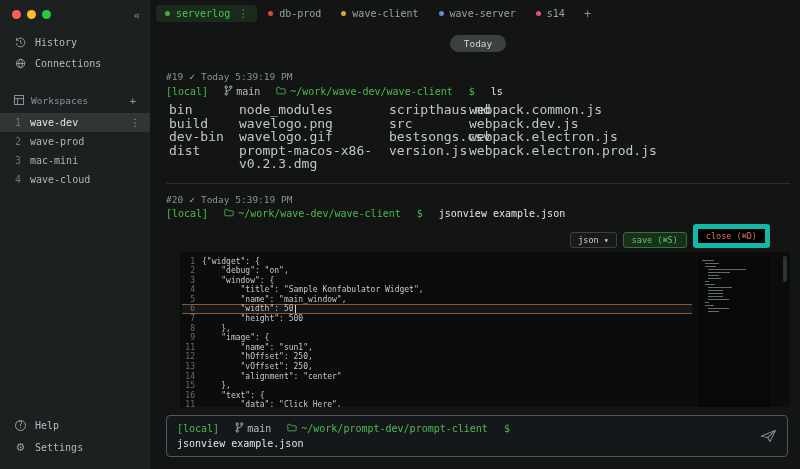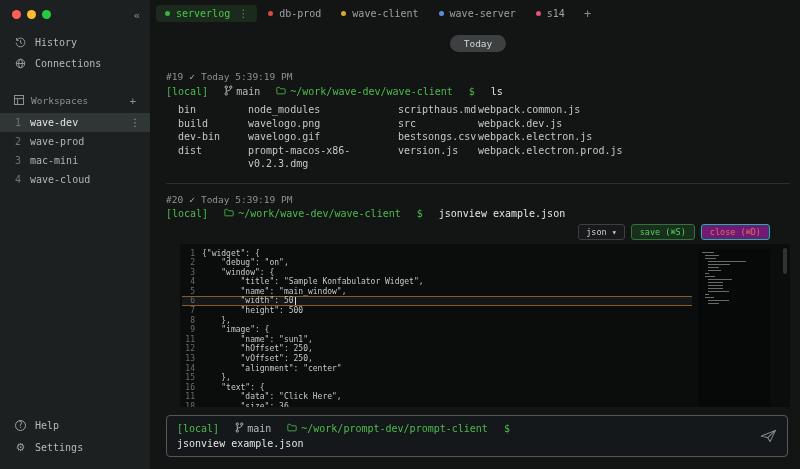--- a/index.html
+++ b/index.html
@@ -42,32 +42,32 @@
 
   .block-header{display:flex;gap:6px;align-items:center;color:#8b9196;font-size:9.5px;margin:4px 0 3px}
   .check{color:#9fb5a0}
   .prompt-line{display:flex;align-items:center;gap:16px;font-size:10px;margin:2px 0 5px;white-space:nowrap}
   .p-host{color:#4dbb4d}
   .p-branch{display:flex;align-items:center;gap:3px;color:#b9bdbe}
   .p-cwd{display:flex;align-items:center;gap:4px;color:#4dbb4d}
   .p-dollar{color:#4dbb4d}
   .p-cmd{color:#e4e6e7}
 
-  .ls-grid{display:flex;font-size:10px;line-height:13.5px;color:#c3c7c8;margin:2px 12px 8px}
+  .ls-grid{display:flex;font-size:13px;line-height:13.5px;color:#c3c7c8;margin:2px 3px 8px}
   .ls-col-0{width:70px}.ls-col-1{width:82px}.ls-col-2{width:150px}.ls-col-3{width:80px}.ls-col-4{width:130px}
 
   .divider{border-top:1px solid #2b2e2d;margin:4px 0 6px}
 
   .editor-outer{margin-left:14px}
   .editor-controls{display:flex;justify-content:flex-end;align-items:flex-end;gap:6px;margin:0 20px 4px 0}
   .mode-select{display:flex;align-items:center;gap:5px;background:#17191a;border:1px solid #3c4042;
                border-radius:3px;color:#ced1d2;font-size:8.5px;padding:2px 7px}
   .ebtn{font-family:inherit;font-size:8.5px;padding:2px 8px;border-radius:3px}
   .ebtn.save{color:#5ace60;background:#18301b;border:1px solid #357239}
-  .ebtn.close{color:#e0705d;background:#701a75;border:1px solid #14b8a6}
+  .ebtn.close{color:#e0705d;background:#000000;border:5px solid #14b8a6}
 
   .editor{display:flex;background:#0b0d0c;min-height:184px;padding:5px 0 4px 2px;position:relative;border-radius:2px}
   .code-lines{flex:1;min-width:0;overflow:hidden}
   .code-line{display:flex;align-items:center;font-size:8px;line-height:9.6px;height:9.6px;white-space:pre}
   .line-num{width:20px;min-width:20px;text-align:right;padding-right:7px;color:#686d70}
   .line-text{color:#c6c9c3}
   .code-line.current{background:#15181a;box-shadow:inset 0 1px 0 #8a5a28, inset 0 -1px 0 #8a5a28}
   .cursor{display:inline-block;width:1.5px;height:8px;background:#dcdcdc;margin-left:1px}
   .minimap{width:72px;min-width:72px;margin:0 20px 0 6px;background:#070908;padding:3px 2px 0 4px}
   .mini-line{height:1px;margin-bottom:2px;background:rgba(200,206,200,.5)}

